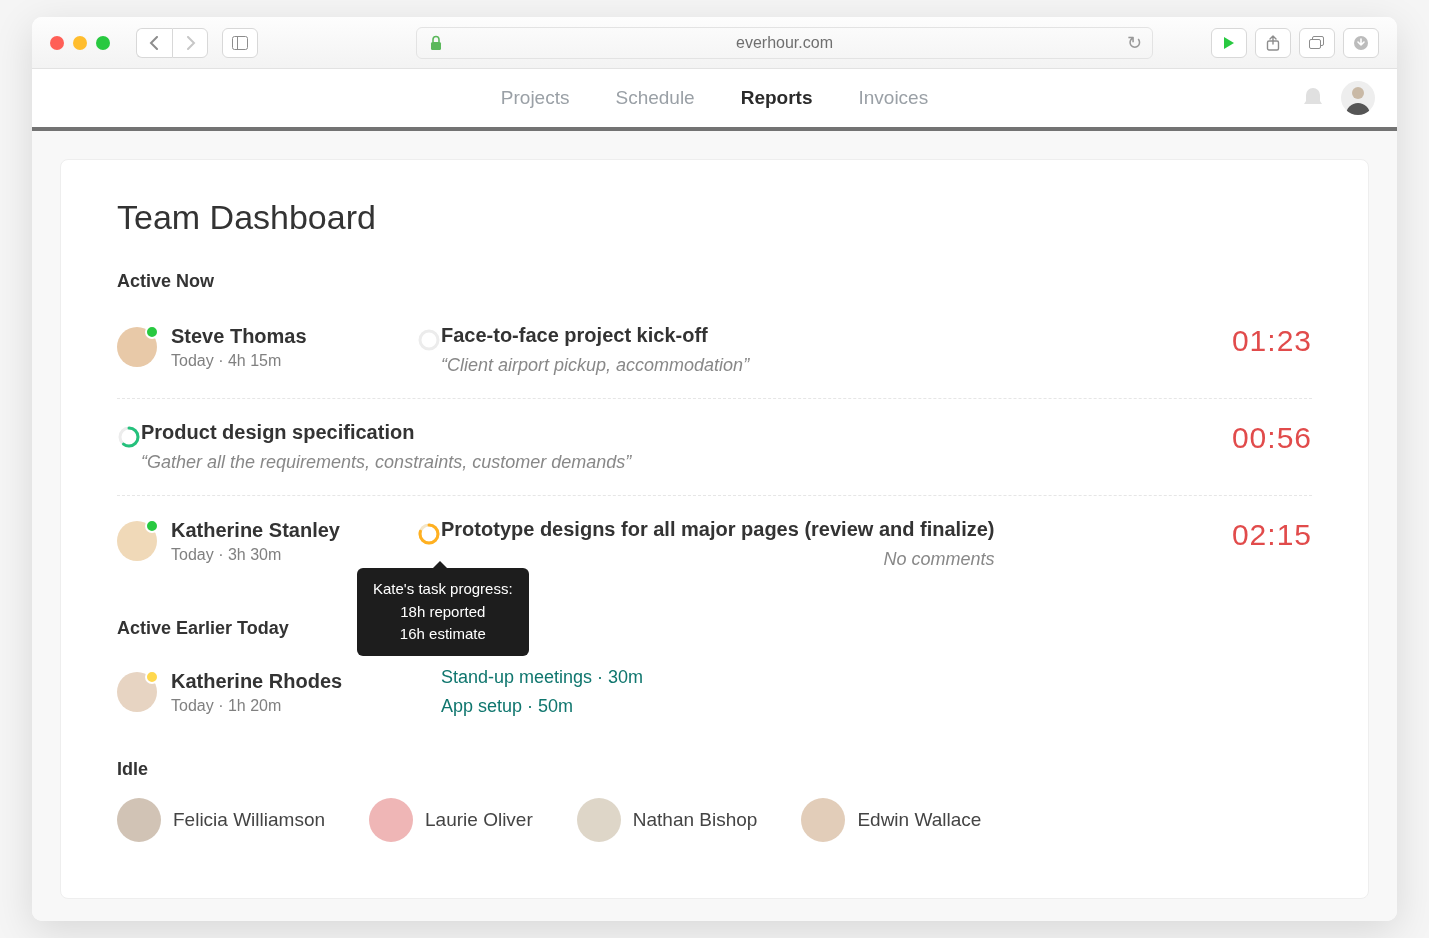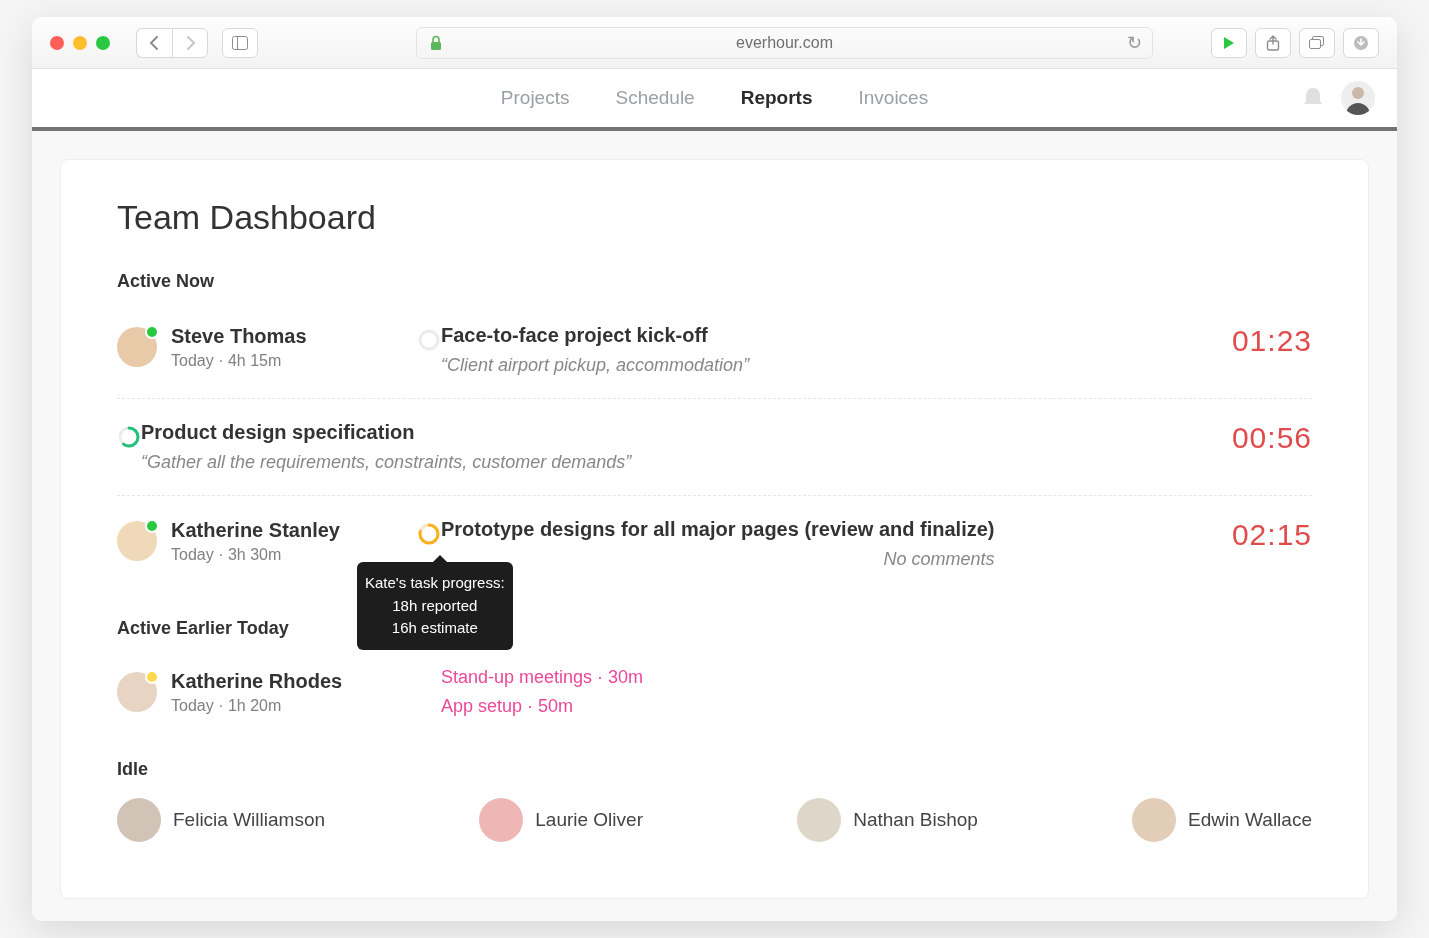--- a/index.html
+++ b/index.html
@@ -95,32 +95,32 @@
 .presence.yellow{ background:#ffd84d; }
 .uname { font-size:20px; color:#333; font-weight:600; line-height:1.2; }
 .umeta { font-size:16px; color:#808080; margin-top:4px; }
 .taskcell { flex:1; display:flex; position:relative; }
 .progress-ring { width:24px; height:24px; flex-shrink:0; margin-top:4px; }
 .taskinfo .tname { font-size:20px; font-weight:600; color:#333; }
 .taskinfo .tnote { font-size:18px; color:#888; font-style:italic; margin-top:8px;text-align:right; }
 .taskinfo .tnote.empty { font-style:italic; }
 .timer { font-size:30px; color:#e14b4b; font-weight:400; letter-spacing:1px; margin-left:20px; }
 .tooltip {
-  position:absolute; left:-60px; top:44px; background:#1d1d1d; color:#fff;
-  padding:10px 8px; border-radius:6px; font-size:15px; text-align:center;
+  position:absolute; left:-60px; top:50px; background:#1d1d1d; color:#fff;
+  padding:10px 16px; border-radius:6px; font-size:15px; text-align:center;
   line-height:1.5; white-space:nowrap; z-index:5;
 }
 .tooltip::before {
   content:''; position:absolute; top:-7px; left:76px;
   border:7px solid transparent; border-bottom-color:#1d1d1d; border-top:none;
 }
 .earlier-row { display:flex; padding:14px 0; }
-.task-lines { font-size:18px; color:#ec4899; line-height:1.6; }
+.task-lines { font-size:18px; color:#0f766e; line-height:1.6; }
 .idle-section { margin-top:24px; }
-.idle-list { display:flex; gap:68px; margin-top:18px; flex-wrap:wrap;justify-content:space-between; }
+.idle-list { display:flex; gap:44px; margin-top:18px; flex-wrap:wrap; }
 .idle-item { display:flex; align-items:center; gap:12px; }
 .idle-item .avatar { width:44px; height:44px; }
 .idle-name { font-size:19px; color:#444; font-weight:500; }
 .tb-btn.play { background:#fff; }
 .tb-btn.play .tri {
   width:0;height:0;border-top:6px solid transparent;border-bottom:6px solid transparent;
   border-left:10px solid #28c940;
 }
 </style>
 </head>

